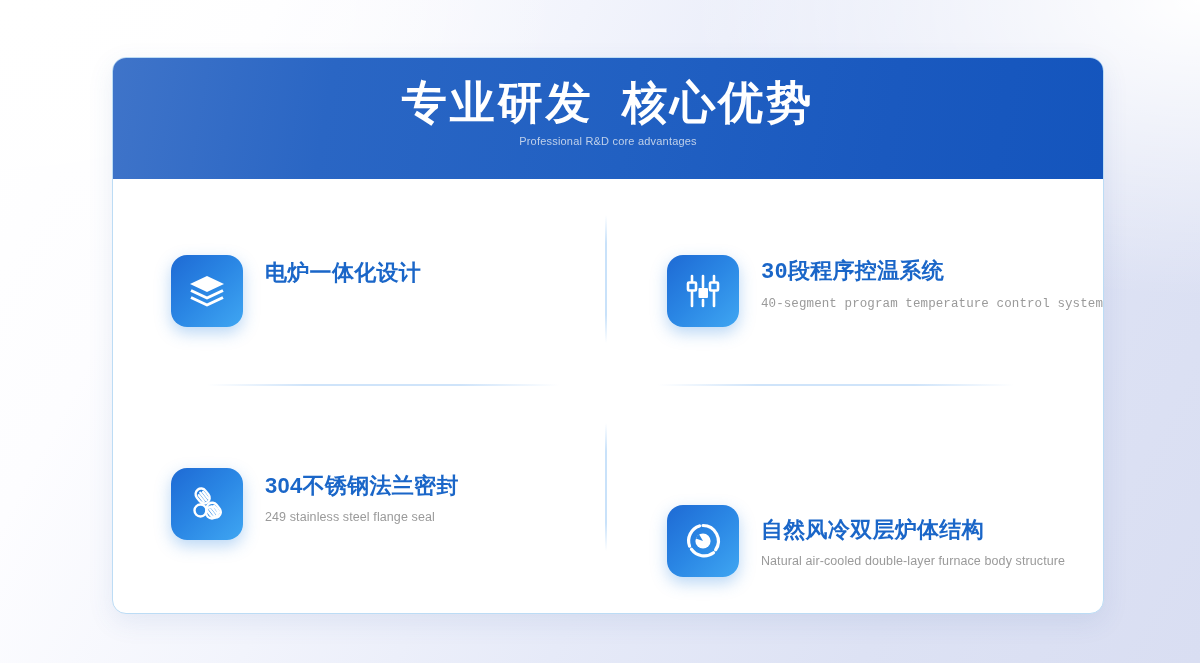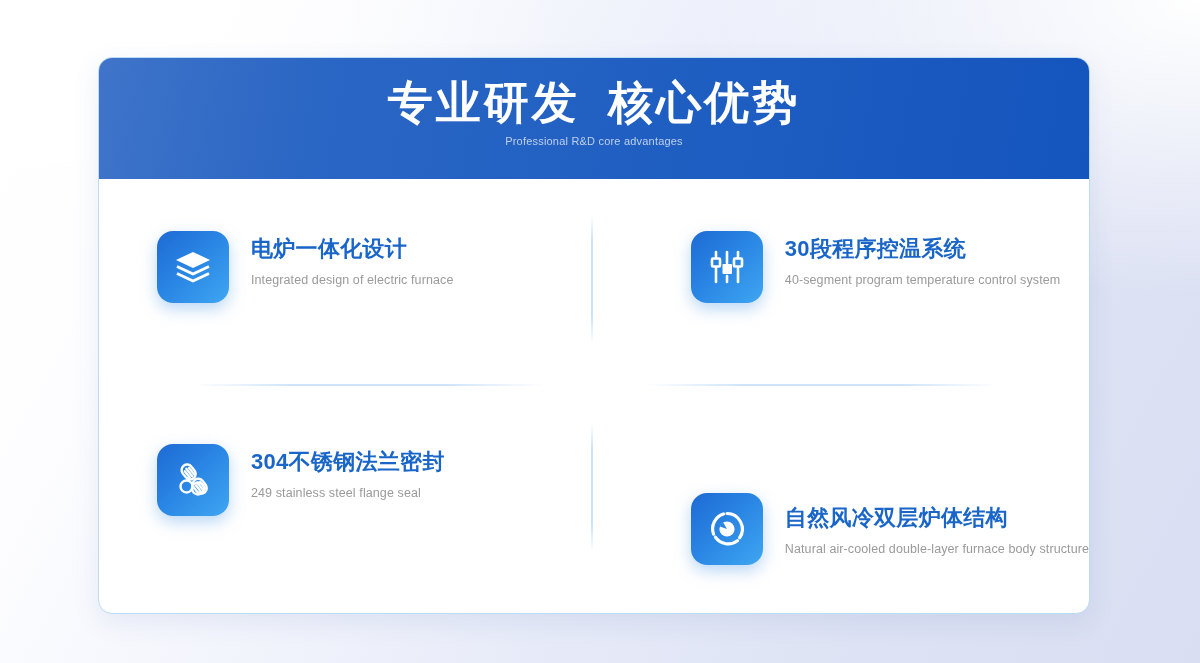--- a/index.html
+++ b/index.html
@@ -40,21 +40,21 @@
     position: absolute;
     right: 0; top: 0;
     width: 520px; height: 300px;
     background: radial-gradient(ellipse at 100% 0%, #ffffff 0%, rgba(255,255,255,0) 70%);
     pointer-events: none;
   }
 
   
   .card {
     position: absolute;
-    left: 98px;
+    left: 112px;
     top: 57px;
     width: 990px;
     height: 555px;
     border-radius: 14px;
     background: #ffffff;
     border: 1px solid #bcdcf5;
     box-shadow: 0 8px 26px rgba(60, 95, 170, 0.10);
     overflow: hidden;
     z-index: 2;
   }
@@ -97,23 +97,24 @@
     inset: 0;
     display: grid;
     grid-template-columns: 1fr 1fr;
     grid-template-rows: 1fr 1fr;
   }
 
   .feature {
     display: flex;
     align-items: flex-start;
     box-sizing: border-box;
+    margin-top: 24px;
   }
   .feature.r1c1 { padding: 52px 0 0 58px; }
-  .feature.r1c2 { padding: 52px 0 0 104px; }
+  .feature.r1c2 { padding: 52px 0 0 104px; font-family: Liberation Mono, monospace; }
   .feature.r2c1 { padding: 48px 0 8px 58px; }
   .feature.r2c2 { padding: 48px 0 0 104px; align-items: center; }
 
   .icon-tile {
     position: relative;
     flex: 0 0 auto;
     width: 72px;
     height: 72px;
     border-radius: 16px;
     background: linear-gradient(135deg, #1e6ad4 0%, #2a86e4 48%, #3fa6f2 100%);
@@ -199,21 +200,20 @@
             <svg width="42" height="42" viewBox="0 0 42 42" aria-hidden="true">
               <g fill="none" stroke="#ffffff" stroke-width="3" stroke-linejoin="round">
                 <polygon points="21,6 38,14 21,22 4,14" fill="#ffffff" stroke="none"></polygon>
                 <polyline points="5,20.5 21,28 37,20.5"></polyline>
                 <polyline points="5,27.5 21,35 37,27.5"></polyline>
               </g>
             </svg>
           </div>
           <div class="feature-text">
             <p class="feature-title">电炉一体化设计</p>
-            <p class="feature-sub">Integrated design of electric furnace</p>
           </div>
         </div>
 
         <div class="feature r1c2">
           <div class="icon-tile">
             <svg width="40" height="40" viewBox="0 0 40 40" aria-hidden="true">
               <g stroke="#ffffff" stroke-width="2.6" stroke-linecap="round" fill="none">
                 <line x1="9" y1="5" x2="9" y2="11"></line>
                 <line x1="9" y1="21" x2="9" y2="35"></line>
                 <line x1="20" y1="5" x2="20" y2="16"></line>

